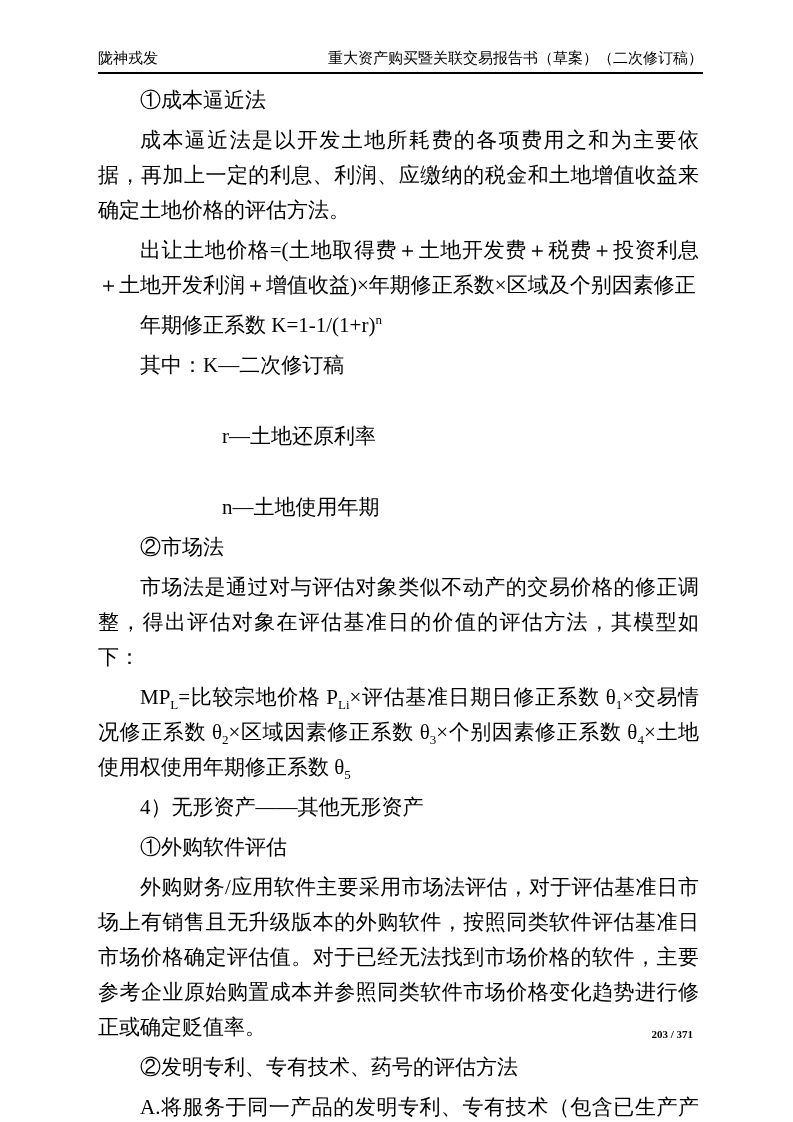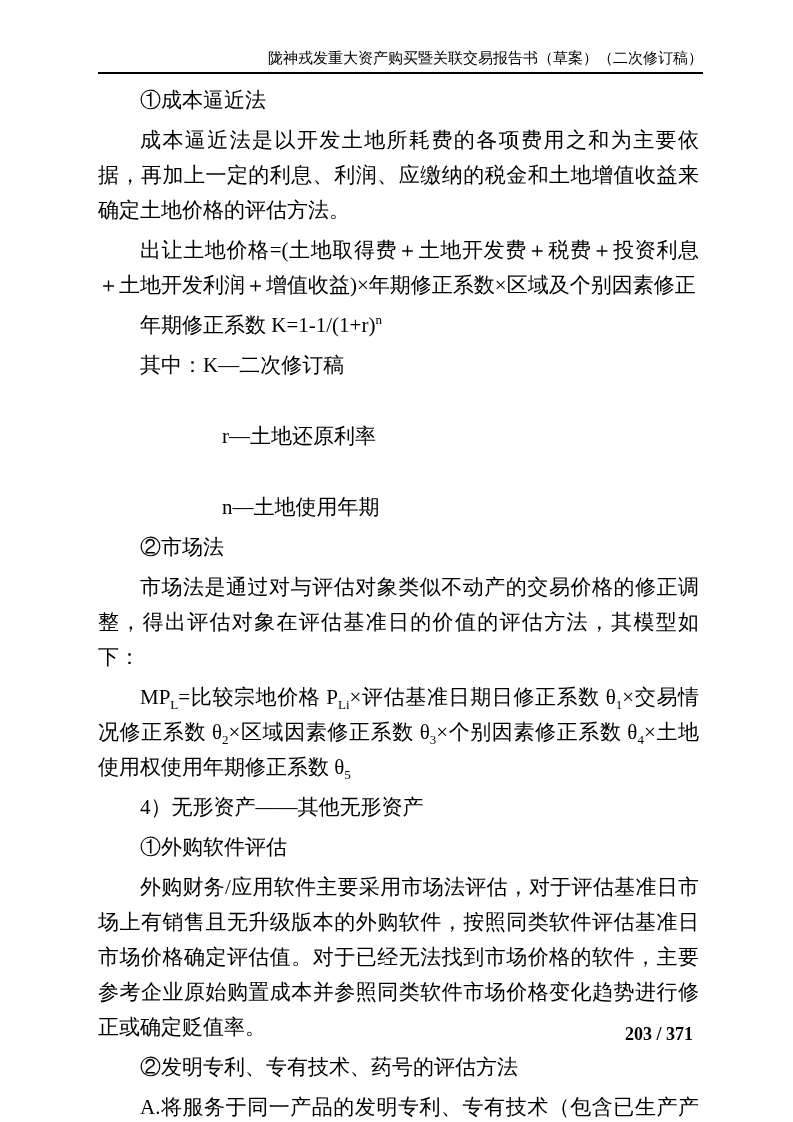--- a/index.html
+++ b/index.html
@@ -13,21 +13,21 @@
     overflow: hidden;
   }
   .page {
     position: absolute; inset: 0;
     background: #ffffff;
   }
   .doc-header {
     position: absolute;
     left: 98px; width: 605px; top: 48px;
     display: flex;
-    justify-content: flex-end;
+    justify-content: space-between;
     align-items: flex-end;
     border-bottom: 2px solid #000000;
     padding-bottom: 4px;
     font-size: 15px;
     line-height: 20px;
     white-space: nowrap;
   }
   .doc-body {
     position: absolute;
     left: 98px; width: 601px; top: 83px;
@@ -46,21 +46,21 @@
   }
   .doc-body sub, .doc-body sup {
     font-size: 0.62em;
     line-height: 0;
   }
   .doc-footer {
     position: absolute;
     top: 1024px;
     left: 98px; width: 595px;
     text-align: right;
-    font-size: 18px;
+    font-size: 11px;
     font-weight: bold;
     line-height: 20px;
   }
 </style>
 </head>
 <body>
 
 <div class="page">
 
   <div class="doc-header">

